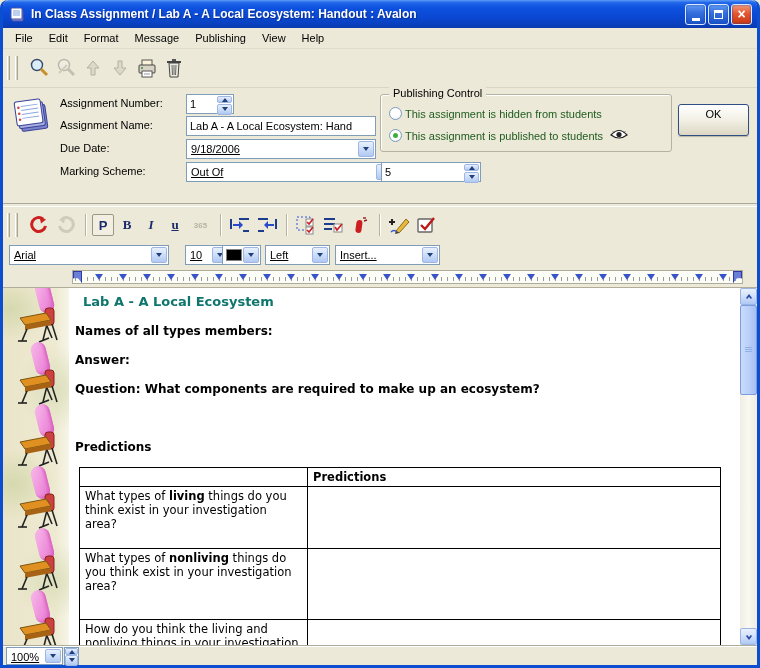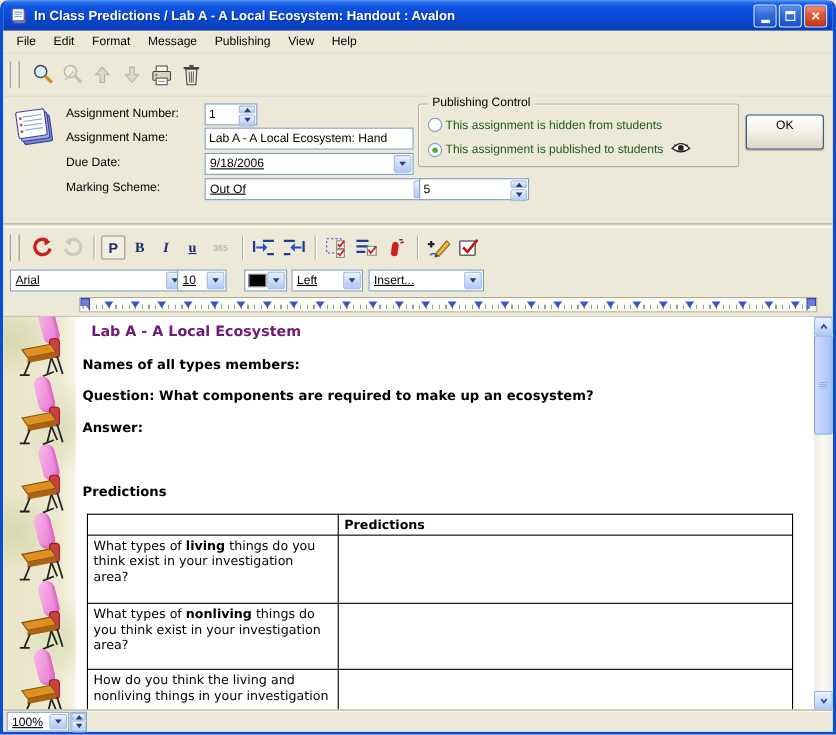--- a/index.html
+++ b/index.html
@@ -105,31 +105,31 @@
       radial-gradient(ellipse 55px 60px at 80% 28%, #DCDFBC 0%, rgba(220,223,188,0) 70%),
       radial-gradient(ellipse 60px 50px at 15% 55%, #D5D9AE 0%, rgba(213,217,174,0) 70%),
       radial-gradient(ellipse 55px 55px at 75% 82%, #DCDFBC 0%, rgba(220,223,188,0) 70%),
       linear-gradient(90deg,#EAE5C9 0%,#EEEAD2 80%,#F7F5E8 100%); }
   .pill { position:absolute; width:15px; height:33px; border-radius:8px; transform:rotate(-14deg);
     background:linear-gradient(120deg,#F8BCE9 0%,#EE8FDC 60%,#E273CC 100%); box-shadow:inset -2px -2px 3px #D863BE; }
   .desk { position:absolute; width:44px; height:40px; }
 
   .doc-content { flex:1 1 auto; background:#fff; position:relative; overflow:hidden; padding:4px 6px 0 6px;
     font-family:"DejaVu Sans",sans-serif; }
-  .doc-heading { margin:2px 0 0 8px; font-size:13px; font-weight:bold; color:#701a75; }
+  .doc-heading { margin:2px 0 0 8px; font-size:13px; font-weight:bold; color:#0f766e; }
   .doc-line { margin:15px 0 0 0; font-size:12px; font-weight:bold; color:#000; }
   .doc-section { margin:44px 0 0 0; font-size:12px; font-weight:bold; color:#000; }
   .pred-table { margin:13px 0 0 4px; border-collapse:collapse; width:642px; table-layout:fixed;
     font-size:11.5px; color:#000; }
   .pred-table th, .pred-table td { border:1px solid #000; vertical-align:top; text-align:left;
     padding:2px 5px; font-weight:normal; }
   .pred-table col.q { width:228px; }
   .pred-table thead th { font-weight:bold; height:17px; }
   .pred-table tbody tr:nth-child(1) td { height:62px; }
-  .pred-table tbody tr:nth-child(2) td { height:60px; }
+  .pred-table tbody tr:nth-child(2) td { height:71px; }
   .pred-table tbody tr:nth-child(3) td { height:90px; }
 
   
   .scrollbar { width:17px; flex:0 0 17px; display:flex; flex-direction:column; background:#F4F2E8; }
   .sb-btn { height:17px; flex:0 0 17px; border:1px solid #9AB5E4; border-radius:2px;
     background:linear-gradient(180deg,#EAF1FD 0%,#CEDEF9 55%,#AFC8F3 100%);
     display:flex; align-items:center; justify-content:center; }
   .sb-track { flex:1 1 auto; position:relative;
     background:linear-gradient(90deg,#F0EEE2 0%,#FAF9F2 50%,#F0EEE2 100%); }
   .sb-thumb { position:absolute; left:0; right:0; top:0; height:90px; border:1px solid #7A9BE0; border-radius:2px;
@@ -156,21 +156,21 @@
   <div class="titlebar">
     <span class="title-icon">
       <svg viewBox="0 0 17 17">
           <rect x="3" y="4" width="11" height="11" rx="1" fill="#8890D8" stroke="#4A52A8"></rect>
           <rect x="2" y="2" width="11" height="11" rx="1" fill="#fff" stroke="#4A52A8"></rect>
           <line x1="4" y1="5" x2="11" y2="5" stroke="#7AA0E0"></line>
           <line x1="4" y1="7" x2="11" y2="7" stroke="#7AA0E0"></line>
           <line x1="4" y1="9" x2="11" y2="9" stroke="#7AA0E0"></line>
         </svg>
     </span>
-    <span class="title-text">In Class Predictions / Lab A - A Local Ecosystem: Handout : Avalon</span>
+    <span class="title-text">In Class Assignment / Lab A - A Local Ecosystem: Handout : Avalon</span>
     <span class="tb-buttons">
       <span class="tb-btn">
           <i class="glyph-min"></i>
         </span>
       <span class="tb-btn">
           <i class="glyph-max"></i>
         </span>
       <span class="tb-btn close">
           <span>×</span>
         </span>
@@ -407,21 +407,21 @@
     </span>
   </div>
 
   <div class="format-bar">
     <span class="xp-combo" style="left:6px;width:160px;">
       <span class="combo-text">Arial</span>
       <span class="combo-btn">
           <i class="arr-down"></i>
         </span>
     </span>
-    <span class="xp-combo" style="left:158px;width:45px;">
+    <span class="xp-combo" style="left:182px;width:45px;">
       <span class="combo-text">10</span>
       <span class="combo-btn">
           <i class="arr-down"></i>
         </span>
     </span>
     <span class="xp-combo" style="left:219px;width:39px;">
       <span class="swatch" style="background: rgb(0, 0, 0);"></span>
       <span class="combo-btn">
           <i class="arr-down"></i>
         </span>
@@ -546,22 +546,22 @@
             <line x1="10" y1="25" x2="5" y2="37" stroke="#222" stroke-width="1.6"></line>
             <line x1="30" y1="22" x2="35" y2="34" stroke="#222" stroke-width="1.6"></line>
             <line x1="1" y1="37" x2="10" y2="37" stroke="#222" stroke-width="1.6"></line>
             <line x1="22" y1="38" x2="32" y2="34" stroke="#222" stroke-width="1.6"></line>
           </svg></span>
       </div>
 
     <div class="doc-content">
       <div class="doc-heading">Lab A - A Local Ecosystem</div>
       <p class="doc-line">Names of all types members:</p>
+      <p class="doc-line">Answer:</p>
       <p class="doc-line">Question: What components are required to make up an ecosystem?</p>
-      <p class="doc-line">Answer:</p>
       <p class="doc-section">Predictions</p>
       <table class="pred-table">
         <colgroup>
             <col class="q">
             <col>
           </colgroup>
         <thead>
           <tr>
             <th></th>
             <th>Predictions</th>

